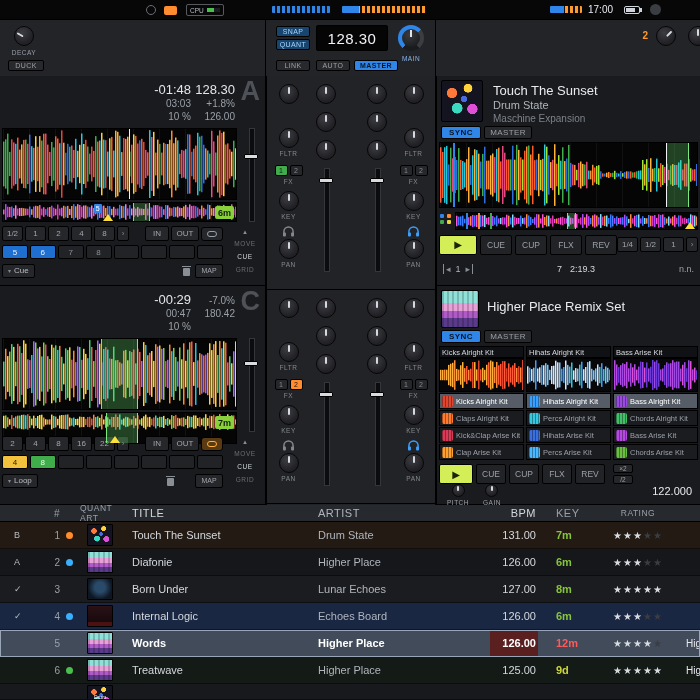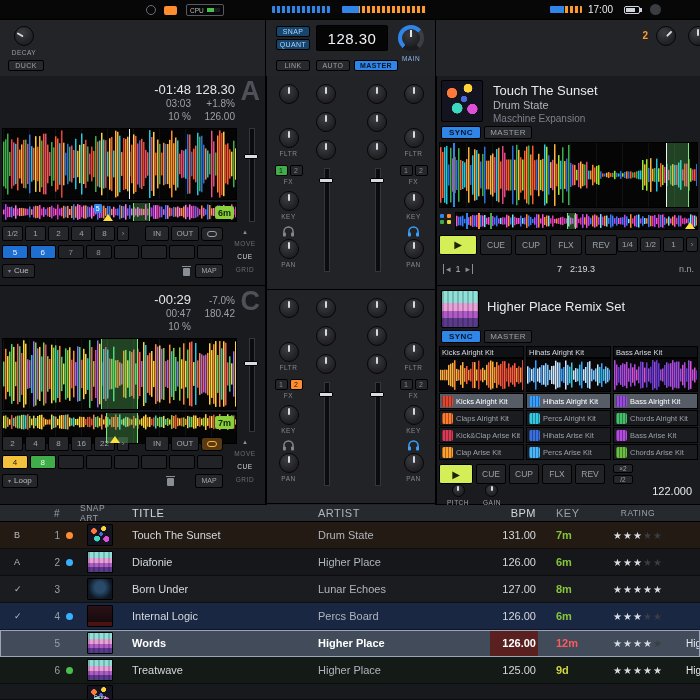--- a/index.html
+++ b/index.html
@@ -1567,21 +1567,21 @@
       <span class="tinylab">GAIN</span>
     </span>
   </div>
 </div>
 
 <div class="p browser">
   <div class="bhead">
     <span class="c-st"></span>
     <span class="c-num">#</span>
     <span class="c-dot"></span>
-    <span class="c-cov" style="justify-content:flex-start;padding-left:2px">SNAP ART</span>
+    <span class="c-cov" style="justify-content:flex-start;padding-left:2px">QUANT ART</span>
     <span class="c-ti">TITLE</span>
     <span class="c-ar">ARTIST</span>
     <span class="c-bp">BPM</span>
     <span class="c-ky" style="font-weight:normal;color:#9aa0a8">KEY</span>
     <span class="c-rt">RATING</span>
     <span class="c-ex"></span>
   </div>
   <div id="rows">
       <div class="trow" style="background: rgb(34, 26, 19);">
         <span class="c-st">B</span>
@@ -1641,21 +1641,21 @@
       <div class="trow" style="background: rgb(26, 39, 66);">
         <span class="c-st">✓</span>
         <span class="c-num">4</span>
         <span class="c-dot">
           <i style="background: rgb(56, 176, 255);"></i>
         </span>
         <span class="c-cov">
           <span class="art art-mb"></span>
         </span>
         <span class="c-ti">Internal Logic</span>
-        <span class="c-ar">Percs Board</span>
+        <span class="c-ar">Echoes Board</span>
         <span class="c-bp">126.00</span>
         <span class="c-ky" style="color: rgb(134, 196, 58);">6m</span>
         <span class="c-rt stars">
           <b>★★★</b>
           <span class="dim">★★</span>
         </span>
         <span class="c-ex"></span>
       </div>
       <div class="trow sel" style="background: rgb(65, 75, 90);">
         <span class="c-st"></span>

